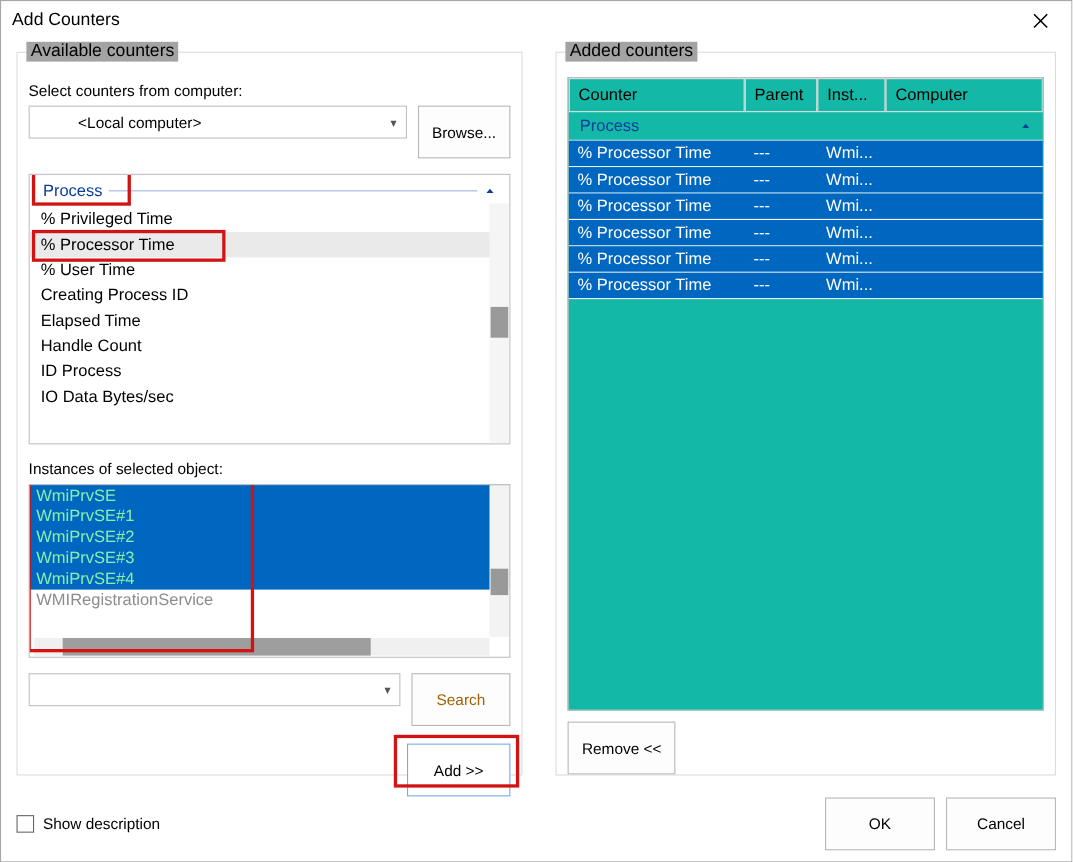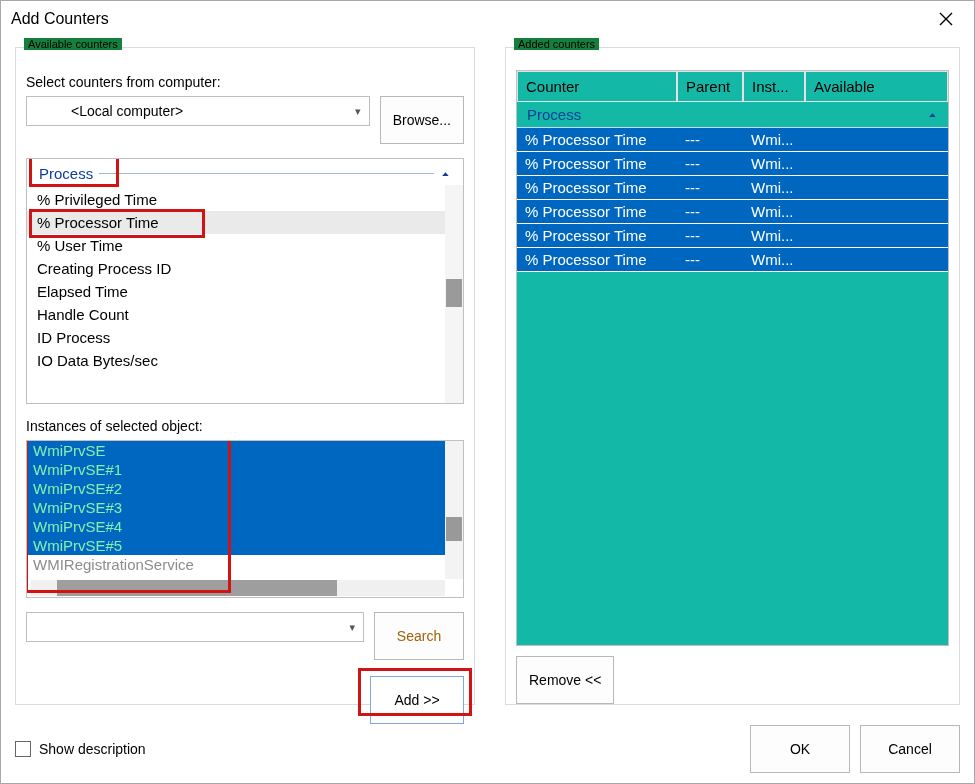--- a/index.html
+++ b/index.html
@@ -6,21 +6,21 @@
   html, body { margin: 0; padding: 0; }
   body { background: #fff; font-size: 14px; color: #000; width: 975px; height: 784px; }
 
   .window { width: 975px; height: 784px; border: 1px solid #a7a7a7; position: relative; background: #fff; }
   .titlebar { height: 36px; display: flex; align-items: center; padding: 0 10px; font-size: 16px; justify-content: flex-end; }
   .titlebar .title { flex: 1; }
   .close-x { width: 36px; height: 32px; display:flex; align-items:center; justify-content:center; font-size:16px; cursor:pointer; }
   .body { padding: 10px 14px 6px 14px; display: flex; gap: 30px; }
 
   .groupbox { border: 1px solid #dcdcdc; position: relative; padding: 22px 10px 10px 10px; }
-  .groupbox > .legend { position: absolute; top: -10px; left: 8px; background: #15803d; padding: 0 4px; font-size: 11px; }
+  .groupbox > .legend { position: absolute; top: -10px; left: 8px; background: #a3a3a3; padding: 0 4px; font-size: 16px; }
 
   .left { width: 460px; }
   .right { flex:1; }
 
   .label { font-size: 14px; margin: 4px 0 6px 0; }
   .row { display:flex; gap:10px; }
   .combo { height: 30px; border:1px solid #c0c0c0; background:#fff; display:flex; align-items:center; padding:0 8px; font-size:14px; position:relative; }
   .combo .chev { margin-left:auto; font-size:11px; color:#555; }
   .btn { height:48px; min-width:80px; padding:0 12px; border:1px solid #b8b8b8; background:#fdfdfd; font-size:14px; display:flex; align-items:center; justify-content:center; cursor:pointer; }
   .btn.faded { color:#a16207; }
@@ -138,21 +138,20 @@
 
         <div class="label" style="margin-top:14px;">Instances of selected object:</div>
         <div class="listbox instances">
           <div class="ilist" id="ilist">
             <div class="sel-block" id="iselblock">
                 <div class="iitem">WmiPrvSE</div>
                 <div class="iitem">WmiPrvSE#1</div>
                 <div class="iitem">WmiPrvSE#2</div>
                 <div class="iitem">WmiPrvSE#3</div>
                 <div class="iitem">WmiPrvSE#4</div>
-                <div class="iitem">WmiPrvSE#5</div>
               </div>
             <div class="iitem unsel">WMIRegistrationService</div>
             <div class="hscroll">
                 <div class="thumb"></div>
               </div>
             <div class="vscroll">
                 <div class="thumb"></div>
               </div>
           </div>
           <div class="anno" style="left:-2px; top:-4px; width:206px; height:156px;"></div>
@@ -175,21 +174,21 @@
 
     <div class="right">
       <div class="groupbox" style="height:658px;">
         <span class="legend">Added counters</span>
 
         <div class="addedbox">
           <div class="ahdr">
             <div class="acol c1">Counter</div>
             <div class="acol c2">Parent</div>
             <div class="acol c3">Inst...</div>
-            <div class="acol c4">Available</div>
+            <div class="acol c4">Computer</div>
           </div>
           <div class="added-tree-header">
             <span>Process</span>
             <span class="caret">▲</span>
           </div>
           <div id="arows">
               <div class="arow">
                 <div class="cell c1">% Processor Time</div>
                 <div class="cell c2">---</div>
                 <div class="cell c3">Wmi...</div>

